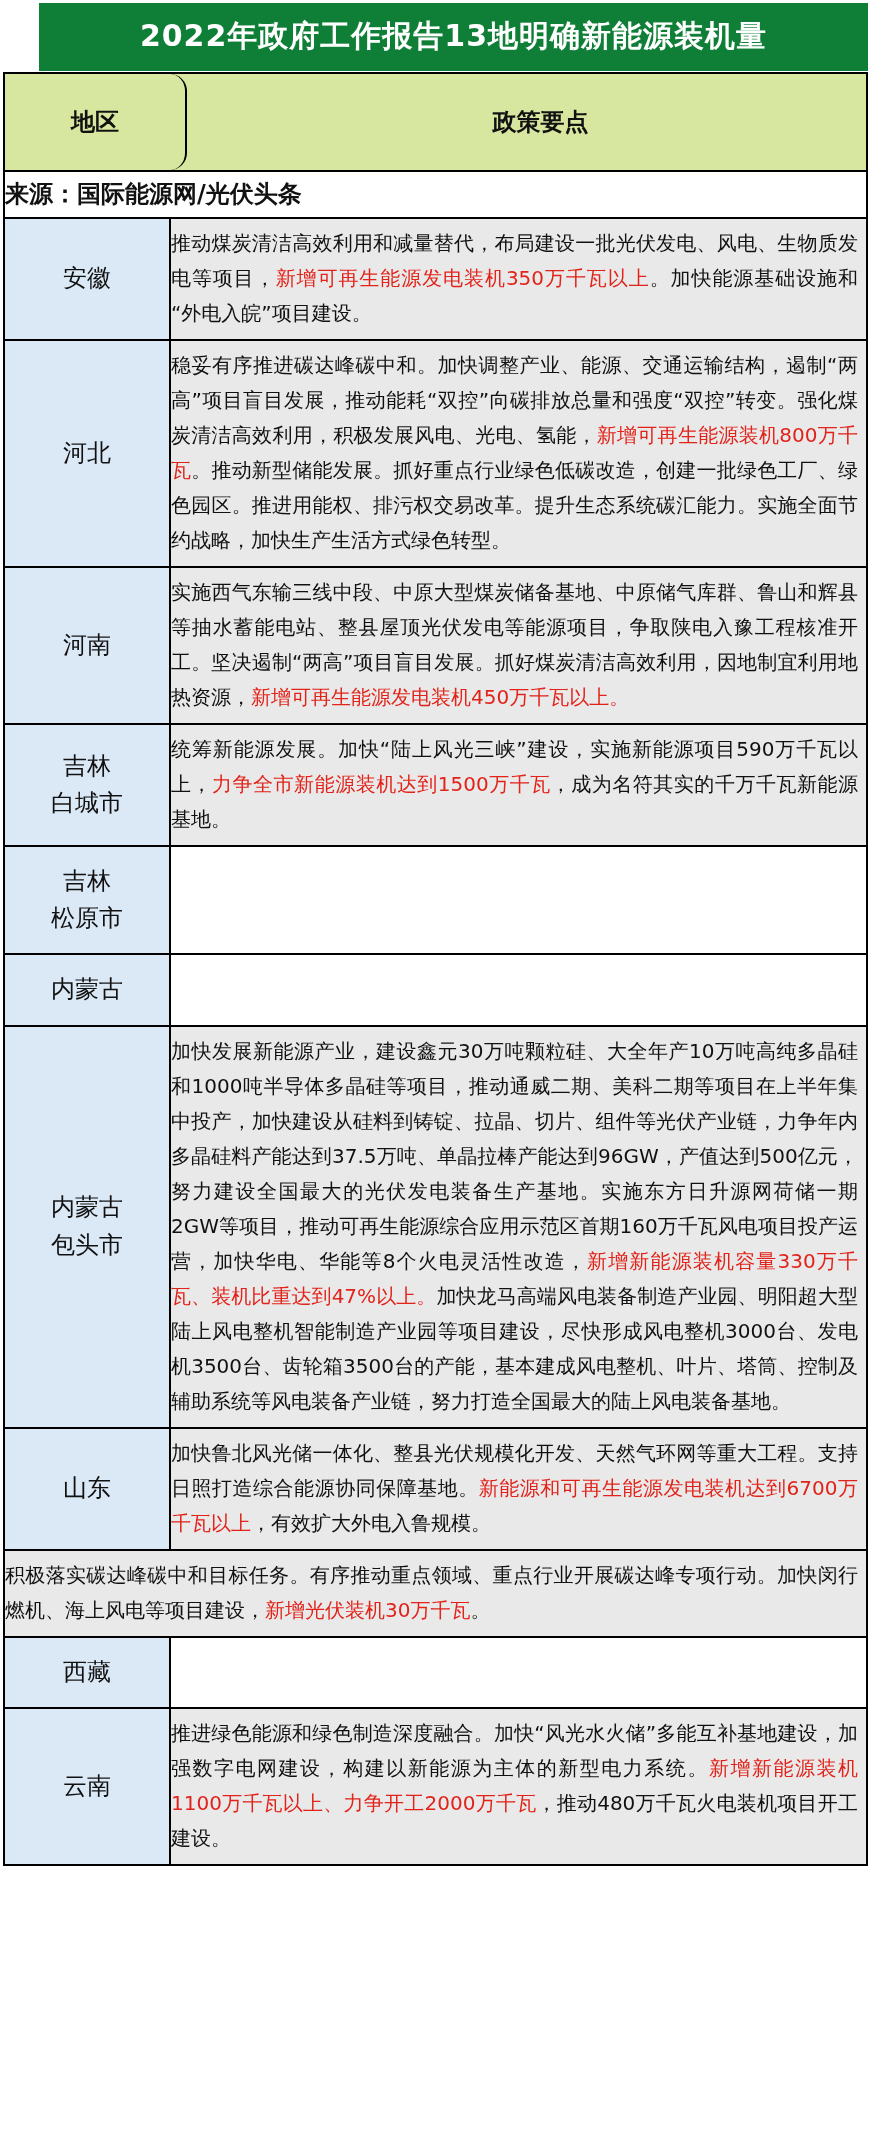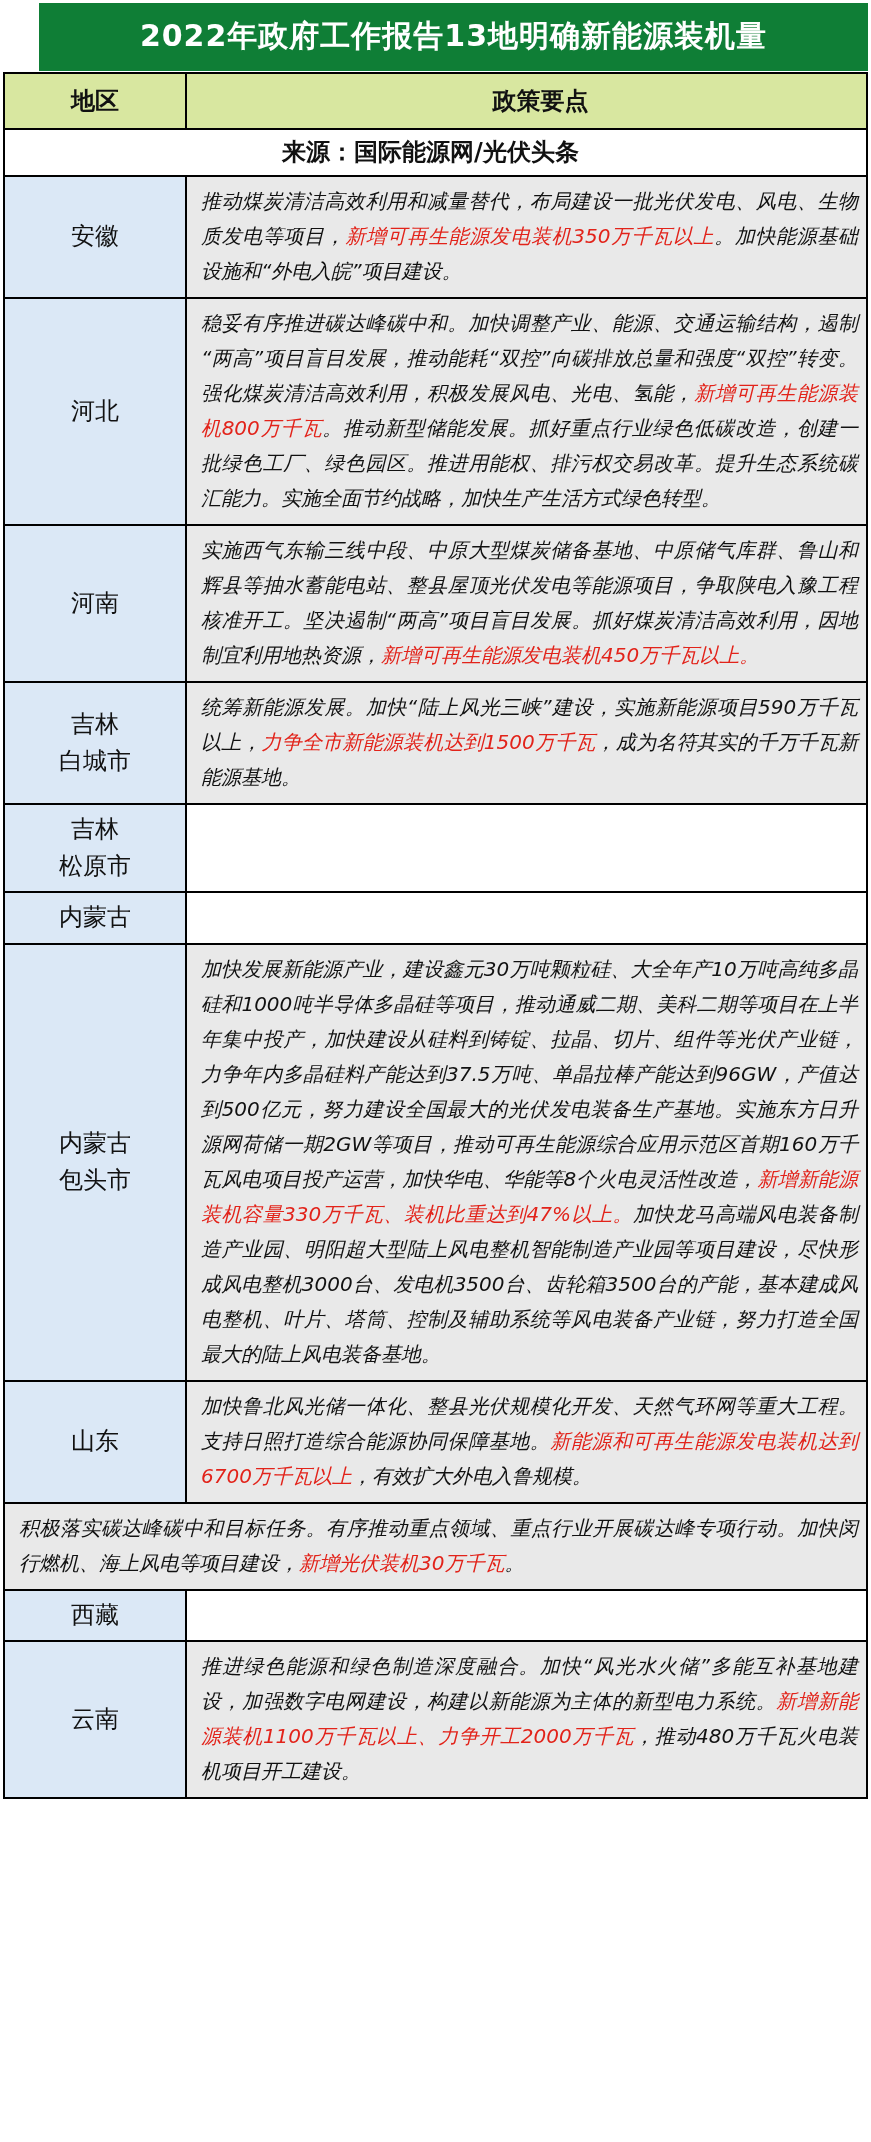--- a/index.html
+++ b/index.html
@@ -35,56 +35,56 @@
     border:2px solid var(--border);
     border-top:2px solid var(--border);
     margin-top:1px;
   }
   .hdr-row{display:flex;background:var(--header-bg);border-bottom:2px solid var(--border);}
   .hdr-region{
     width:182px;
     border-right:2px solid var(--border);
     display:flex;align-items:center;justify-content:center;
     font-size:24px;font-weight:bold;
-    padding:11px 0;
+    padding:32px 0;
+    border-radius:17px;
   }
   .hdr-policy{
     flex:1;
     display:flex;align-items:center;justify-content:center;
     font-size:24px;font-weight:bold;padding-left:28px;
   }
   .src-row{
     background:var(--source-bg);
     border-bottom:2px solid var(--border);
-    text-align:center;
+    text-align:left;
     font-size:24px;
     font-weight:600;
     padding:6px 10px 7px 0;
   }
   .data-row{display:flex;border-bottom:2px solid var(--border);}
   .data-row:last-child{border-bottom:none;}
   .region-cell{
-    width:182px;
+    width:166px;
     background:var(--region-bg);
     border-right:2px solid var(--border);
     display:flex;align-items:center;justify-content:center;
     text-align:center;
     font-size:24px;
     line-height:1.55;
     white-space:pre-line;
-    padding:6px 4px;
+    padding:16px 4px;
   }
   .policy-cell{
     flex:1;
     background:var(--cell-bg);
     font-size:20px;
     line-height:35px;
-    padding:7px 8px 8px 14px;
+    padding:7px 8px 8px 0;
     text-align:justify;
-    font-style:italic;
   }
   .policy-cell .hl{color:var(--highlight);}
 </style>
 </head>
 <body>
 
 <div class="page">
   <div class="title-bar">2022年政府工作报告13地明确新能源装机量</div>
 
   <div class="tbl">

